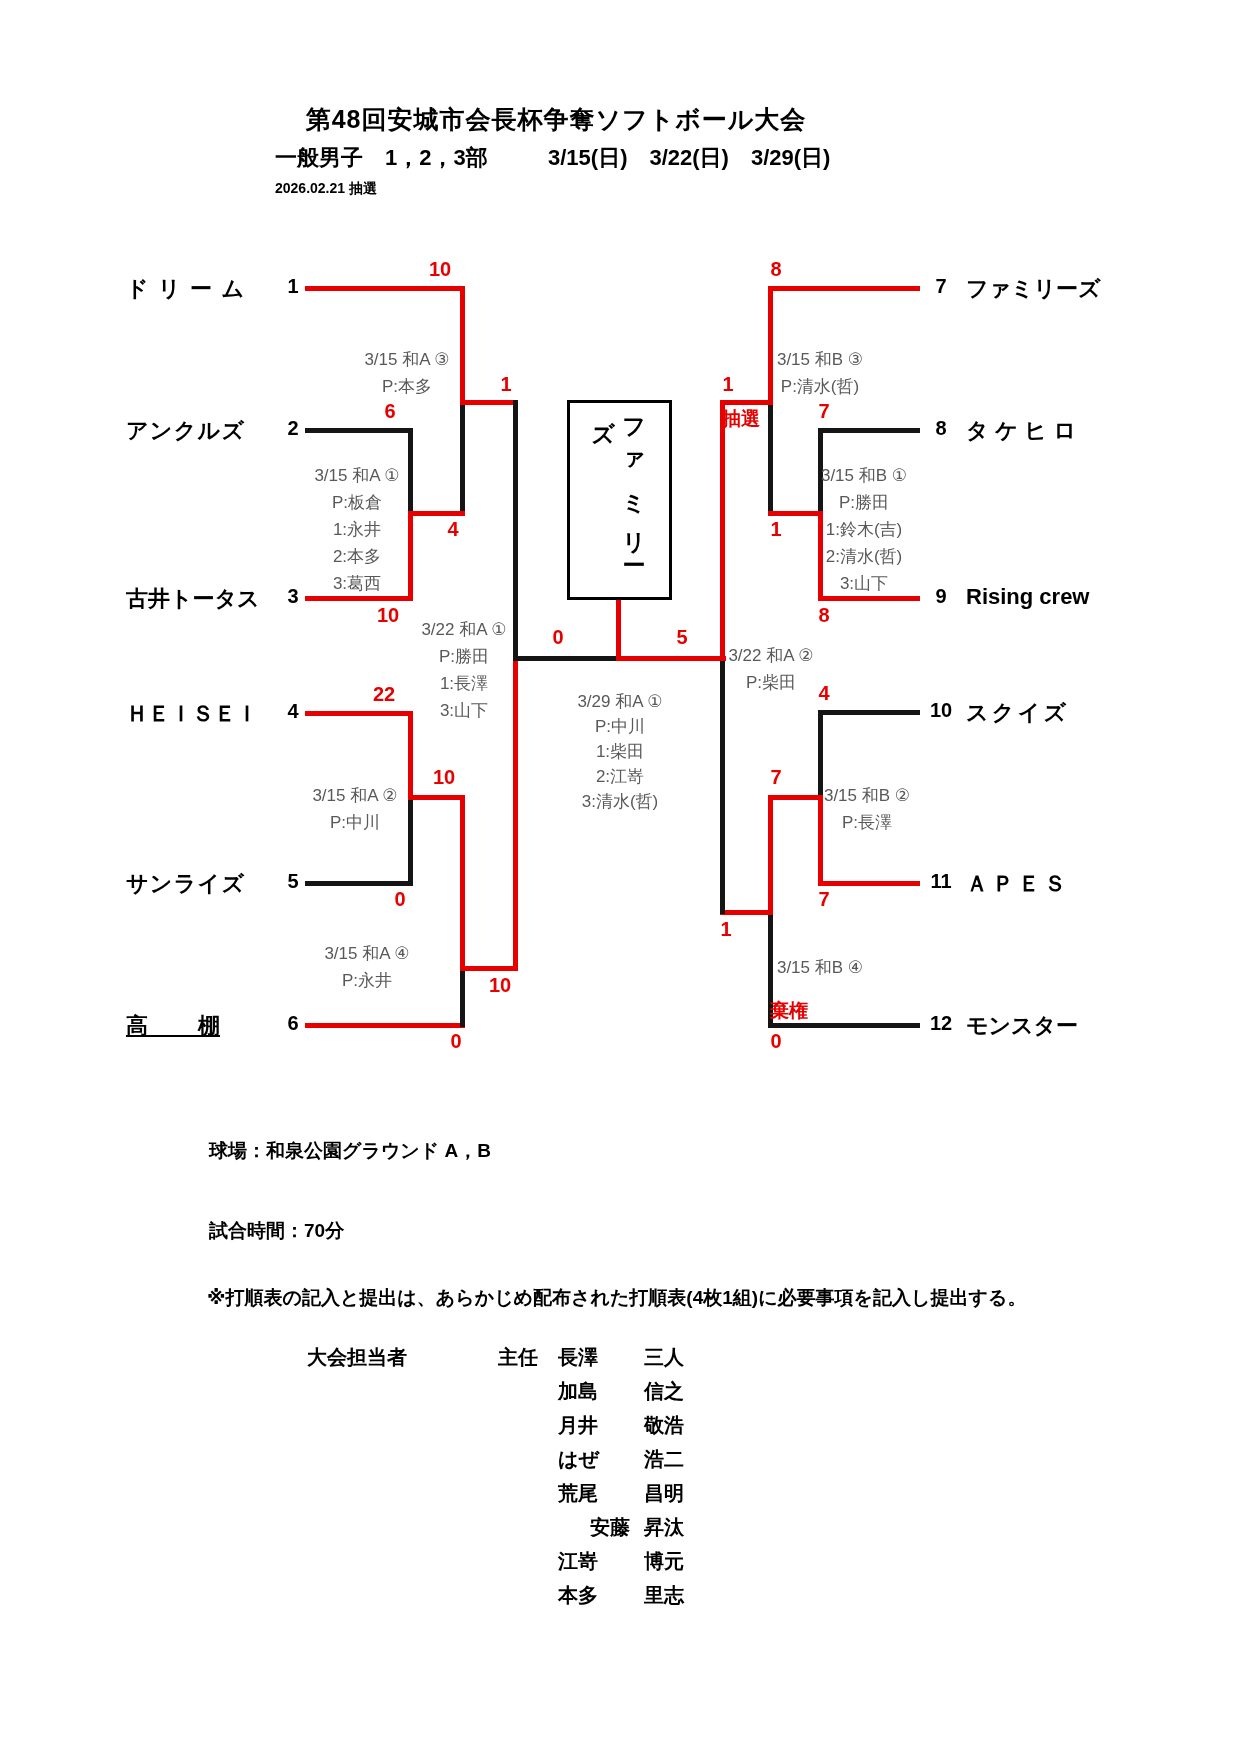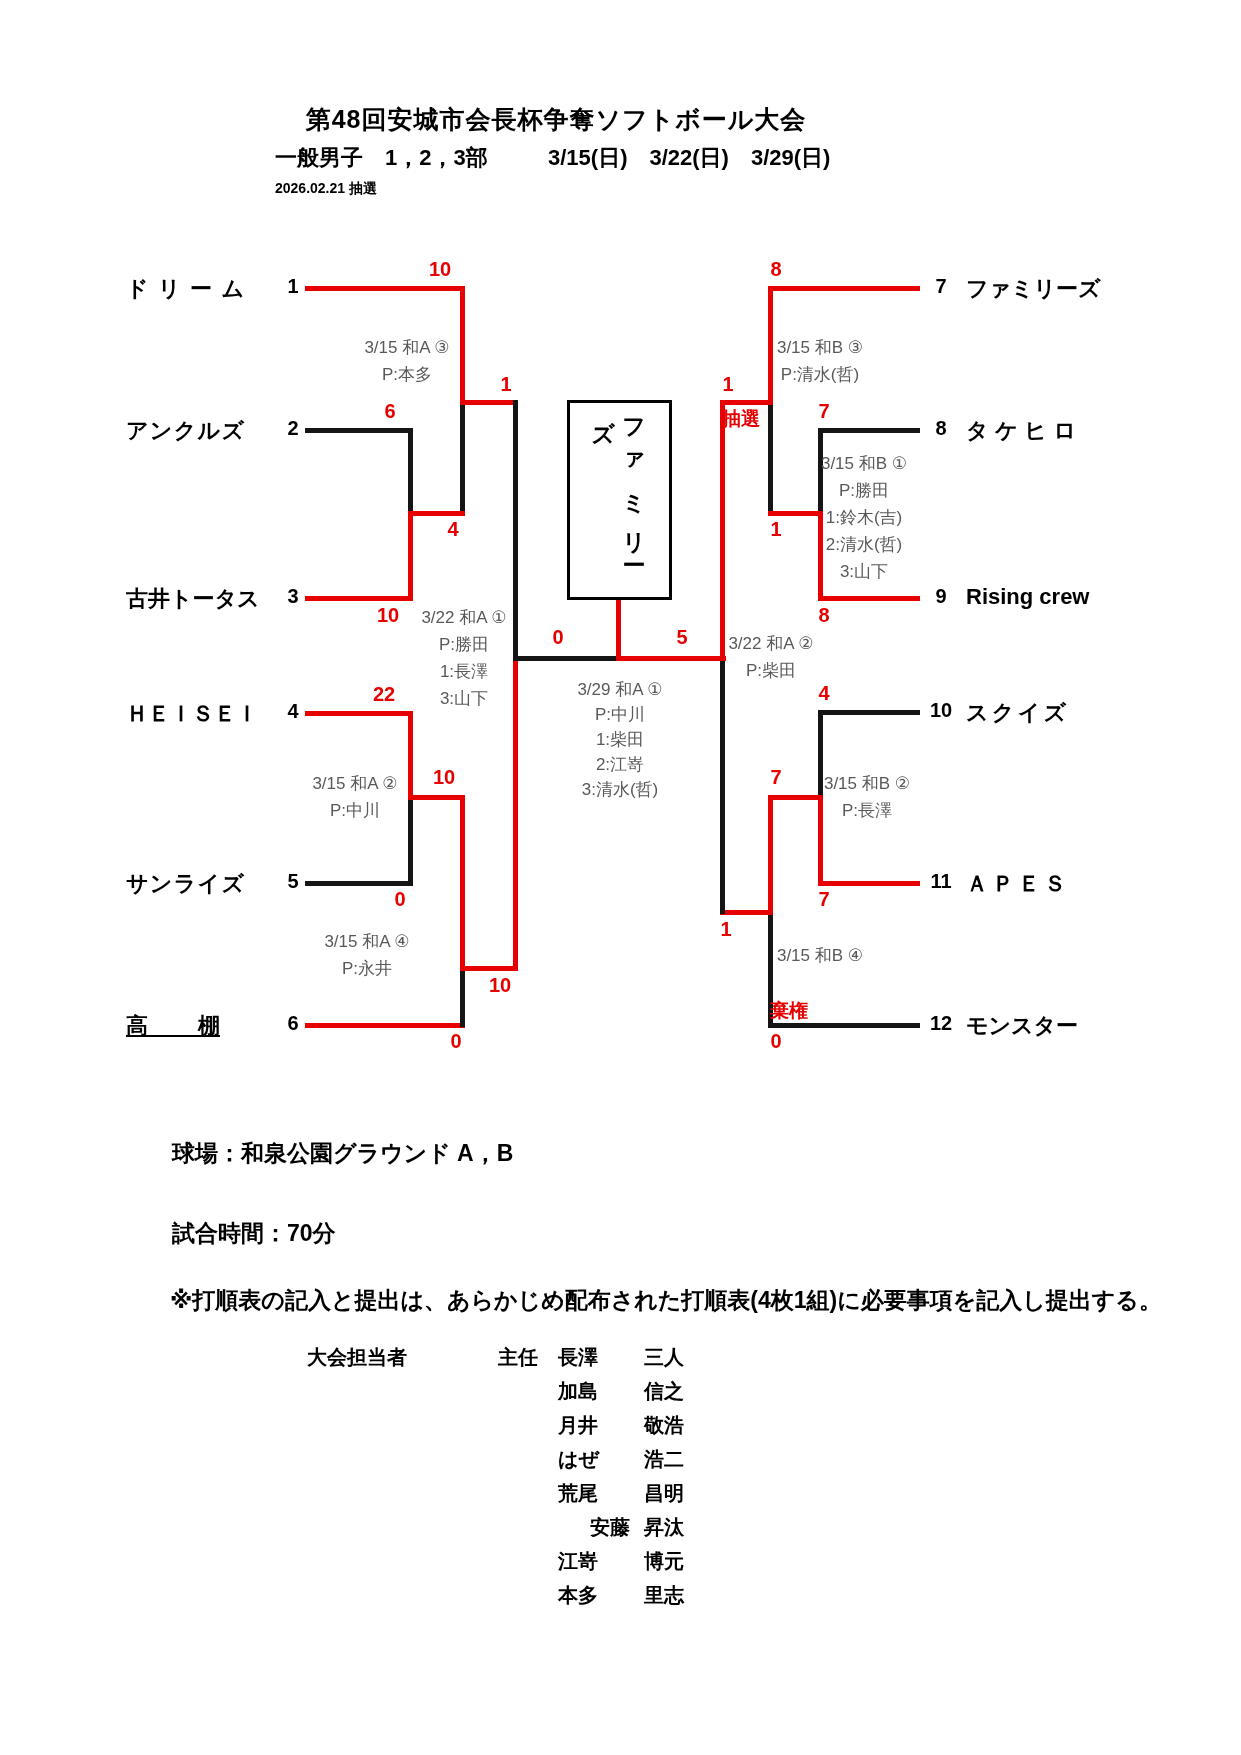--- a/index.html
+++ b/index.html
@@ -11,28 +11,28 @@
   .blk{background:#151515;}
   .title{position:absolute;left:0;width:1112px;top:103px;text-align:center;
          font-size:25px;font-weight:bold;letter-spacing:1px;}
   .sub{position:absolute;font-size:22px;font-weight:bold;}
   .drawdate{position:absolute;font-size:14px;font-weight:bold;}
   .team{position:absolute;font-size:22px;font-weight:bold;text-align:justify;
         text-align-last:justify;white-space:nowrap;}
   .seed{position:absolute;font-size:20px;font-weight:bold;text-align:center;}
   .score{position:absolute;color:#e60000;font-size:20px;font-weight:bold;text-align:center;}
   .rlabel{position:absolute;color:#e60000;font-size:19px;font-weight:bold;}
-  .ann{position:absolute;color:#595959;font-size:17px;text-align:center;line-height:27px;}
+  .ann{position:absolute;color:#595959;font-size:17px;text-align:center;line-height:27px;margin-top:12px;}
   .ann.tight{line-height:25px;}
   .champ-box{position:absolute;left:567px;top:400px;width:105px;height:200px;
              border:3px solid #000;box-sizing:border-box;display:flex;
              align-items:center;justify-content:center;}
   .champ-text{writing-mode:vertical-rl;text-orientation:upright;font-size:23px;
               font-weight:bold;letter-spacing:11px;}
-  .foot{position:absolute;font-size:23px;font-weight:bold;white-space:nowrap;}
+  .foot{position:absolute;font-size:19px;font-weight:bold;white-space:nowrap;margin-left:37px;}
   .staff{position:absolute;font-size:20px;font-weight:bold;white-space:nowrap;}
 </style>
 </head>
 <body>
 
 <div class="page">
 
   <div class="title">第48回安城市会長杯争奪ソフトボール大会</div>
   <div class="sub" style="left:275px;top:143px;">一般男子　1，2，3部</div>
   <div class="sub" style="left:548px;top:143px;">3/15(日)　3/22(日)　3/29(日)</div>
@@ -139,20 +139,27 @@
   <div class="score" style="left:708px;top:918px;width:36px;">1</div>
   <div class="score" style="left:758px;top:1030px;width:36px;">0</div>
 
   <div class="rlabel" style="left:722px;top:406px;">抽選</div>
   <div class="rlabel" style="left:770px;top:998px;">棄権</div>
 
   <div class="ann" style="left:342px;top:334px;width:130px;">
       <div>3/15 和A ③</div>
       <div>P:本多</div>
     </div>
+  <div class="ann" style="left:292px;top:450px;width:130px;">
+      <div>3/15 和A ①</div>
+      <div>P:板倉</div>
+      <div>1:永井</div>
+      <div>2:本多</div>
+      <div>3:葛西</div>
+    </div>
   <div class="ann" style="left:400px;top:604px;width:128px;">
       <div>3/22 和A ①</div>
       <div>P:勝田</div>
       <div>1:長澤</div>
       <div>3:山下</div>
     </div>
   <div class="ann" style="left:290px;top:770px;width:130px;">
       <div>3/15 和A ②</div>
       <div>P:中川</div>
     </div>

